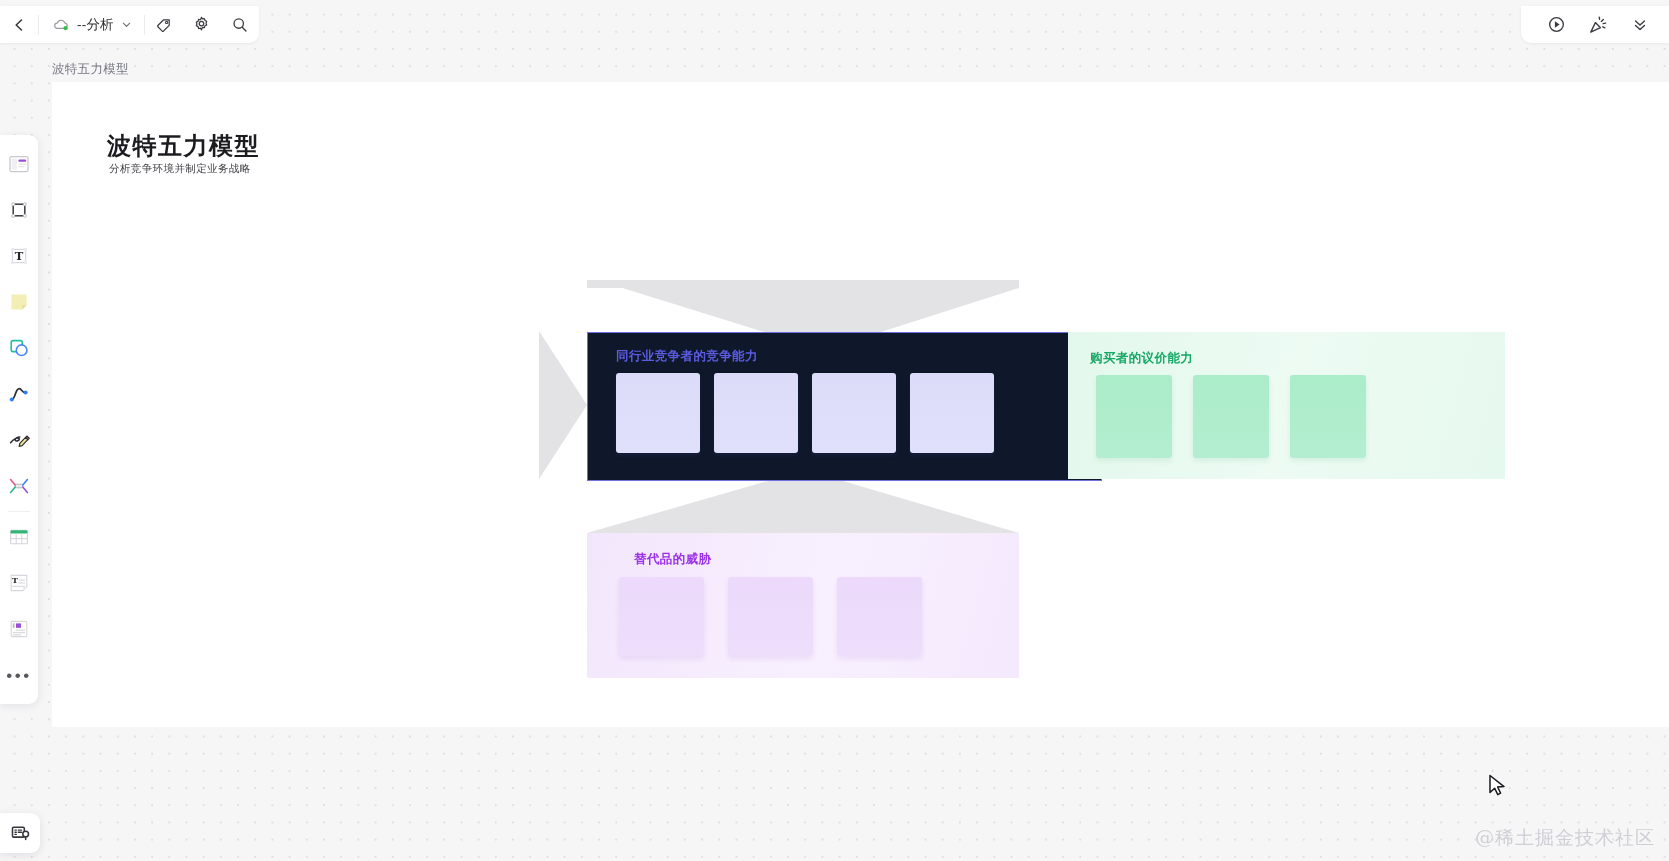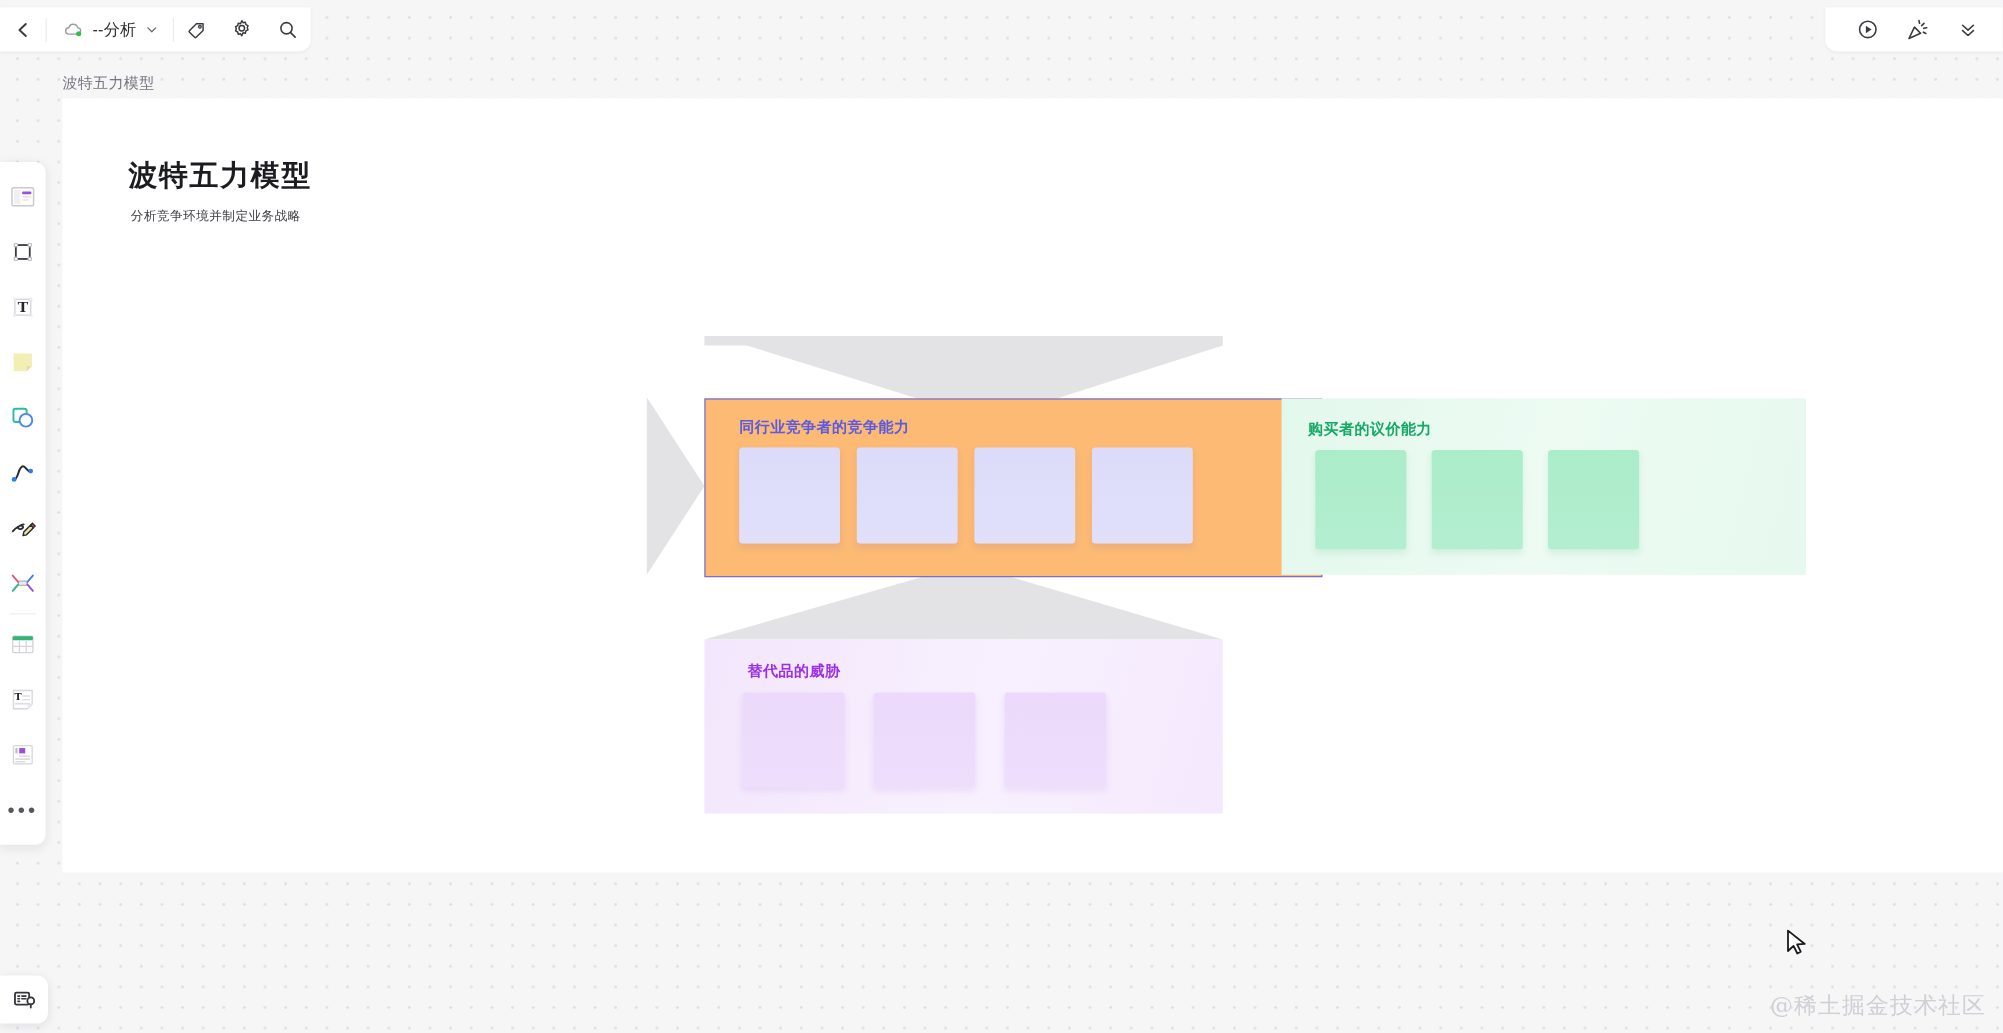--- a/index.html
+++ b/index.html
@@ -115,21 +115,21 @@
   }
   .cursor-arrow {
     position: absolute; left: 1487px; top: 773px; z-index: 35;
   }
 
   .heading-block { position: absolute; left: 107px; top: 130px; z-index: 10; }
   .heading-title {
     font-size: 24px; font-weight: bold; color: #1c1c20; letter-spacing: 1.5px;
   }
   .heading-sub {
-    margin-top: 11px; margin-left: 2px;
+    margin-left: 2px;
     font-size: 10.5px; color: #3c3c42; letter-spacing: .4px;
   }
 
   
   .arrows { position: absolute; left: 0; top: 0; z-index: 6; }
 
   
   .panel { position: absolute; z-index: 9; }
   .panel-label {
     position: absolute; font-size: 12.5px; font-weight: bold; letter-spacing: .4px;
@@ -156,21 +156,21 @@
   .panel-left .panel-label { left: 31px; top: 17px; color: #3c74ef; }
   .panel-left .cards { left: 31px; top: 42px; gap: 20px; }
   .panel-left .card {
     width: 79px; height: 87px;
     background: linear-gradient(180deg,#d7e4fb 0%, #dbe7fb 100%);
     box-shadow: 0 3px 5px rgba(60,90,180,0.10);
   }
 
   .panel-center {
     left: 587px; top: 332px; width: 515px; height: 149px;
-    background: #fdba74;
+    background: #0f172a;
     border: 1.4px solid #6f6fe0;
   }
   .panel-center .panel-label { left: 28px; top: 15px; color: #5b5be0; }
   .panel-center .cards { left: 28px; top: 40px; gap: 14px; }
   .panel-center .card {
     width: 84px; height: 80px;
     background: linear-gradient(180deg,#dcdcfa 0%, #e0e0fb 100%);
     box-shadow: 0 3px 5px rgba(80,80,200,0.10);
   }
 
@@ -183,21 +183,21 @@
   .panel-right .card {
     width: 76px; height: 83px;
     background: linear-gradient(180deg,#abecc9 0%, #b3eed0 100%);
     box-shadow: 0 3px 5px rgba(30,150,90,0.10);
   }
 
   .panel-bottom {
     left: 587px; top: 533px; width: 432px; height: 145px;
     background: linear-gradient(105deg, #f2e6fc 0%, #f8f0fe 55%, #f4e9fd 100%);
   }
-  .panel-bottom .panel-label { left: 36px; top: 18px; color: #9b30e8; }
+  .panel-bottom .panel-label { left: 47px; top: 18px; color: #9b30e8; }
   .panel-bottom .cards { left: 32px; top: 44px; gap: 24px; }
   .panel-bottom .card {
     width: 85px; height: 79px;
     background: linear-gradient(180deg,#ecd9fb 0%, #eedefc 100%);
     box-shadow: 0 3px 5px rgba(140,60,200,0.10);
   }
 </style>
 </head>
 <body>
 

